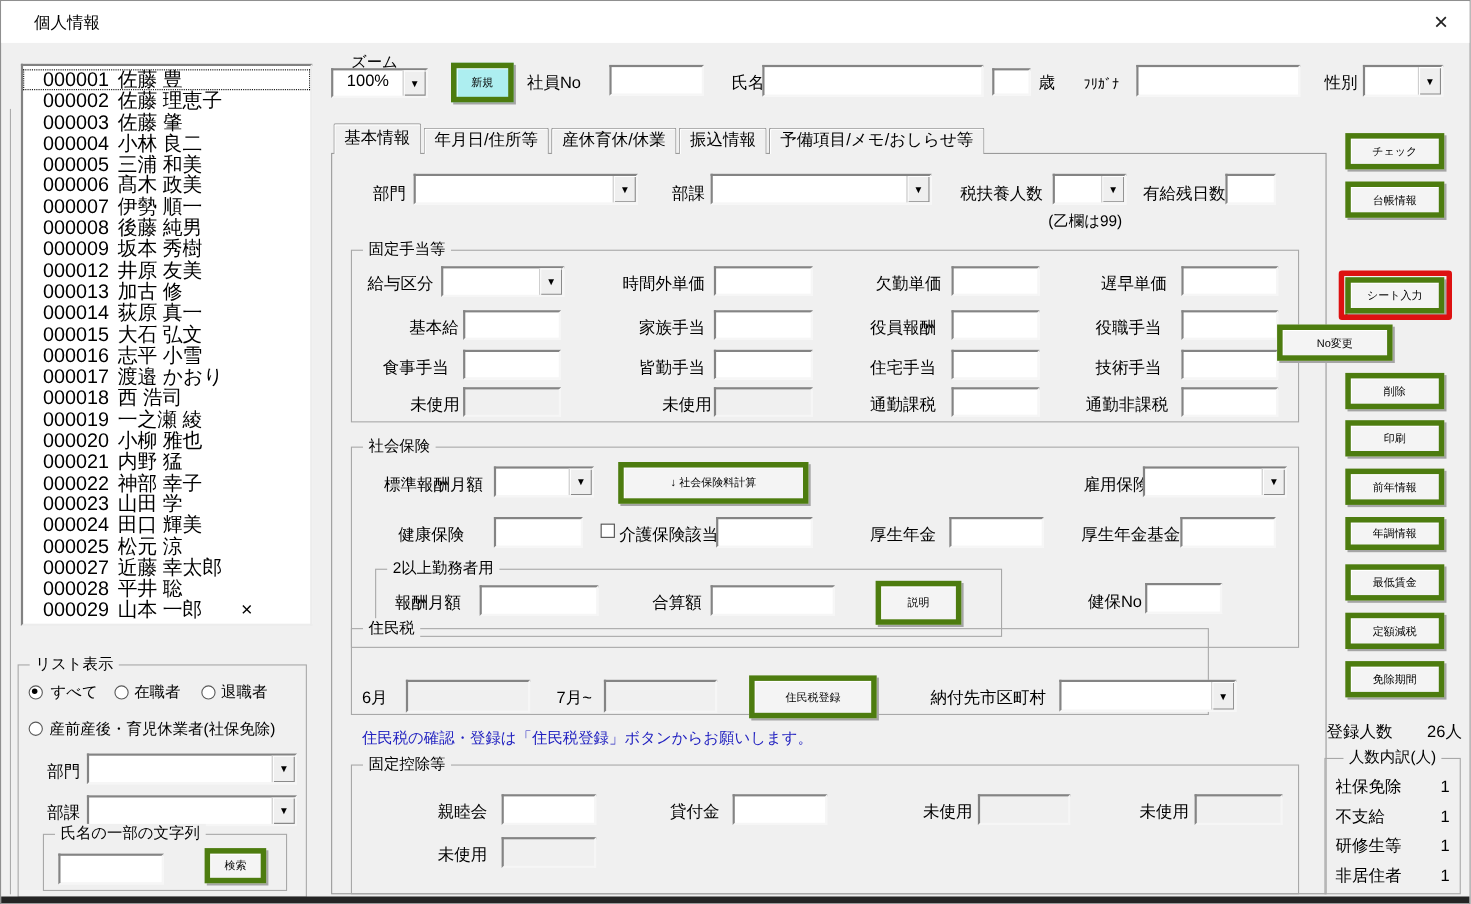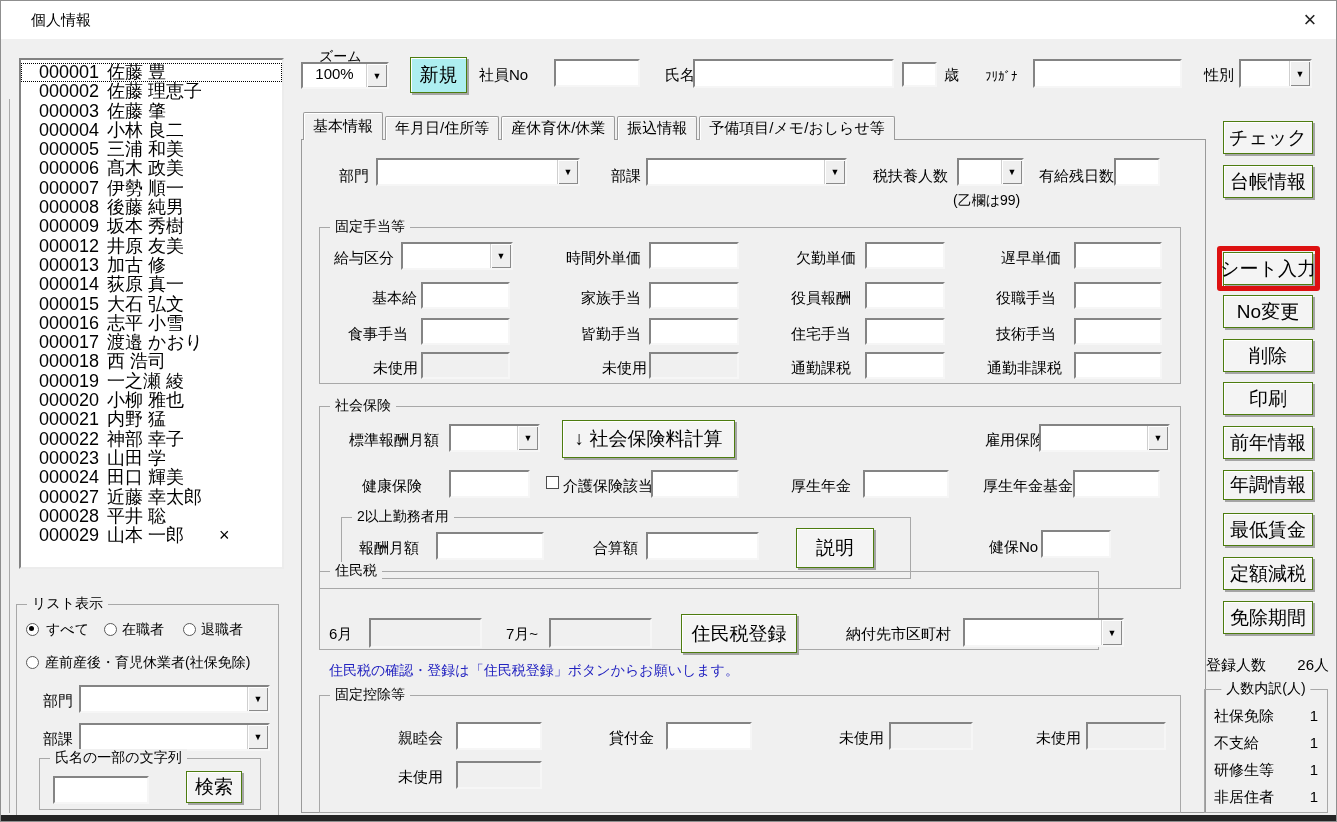--- a/index.html
+++ b/index.html
@@ -17,21 +17,21 @@
          border-bottom:2px solid #f6f6f6;border-right:2px solid #f6f6f6;}
   .field.dis{background:#f0f0f0;}
   .combo{position:absolute;background:#fff;box-sizing:border-box;display:flex;align-items:stretch;
          border-top:2px solid #848484;border-left:2px solid #848484;
          border-bottom:2px solid #f6f6f6;border-right:2px solid #f6f6f6;}
   .ctext{flex:1;font-size:15px;padding:1px 6px;overflow:hidden;white-space:nowrap;}
   .carrow{width:20px;background:#efefef;display:flex;align-items:center;justify-content:center;
           font-size:9px;color:#000;box-shadow:inset 1px 1px 0 #ffffff, inset -1px -1px 0 #8a8a8a;
           border-left:1px solid #cfcfcf;}
   .btn3d{position:absolute;display:flex;align-items:center;justify-content:center;
-         background:#f4f4f4;border:1px solid #4d7c0f;box-sizing:border-box;font-size:19px;
+         background:#f4f4f4;border:5px solid #4d7c0f;box-sizing:border-box;font-size:10px;
          box-shadow:inset 1px 1px 0 #ffffff, 2px 2px 0 0 #a5a5a5;white-space:nowrap;}
   .btn3d.cyan{background:#adeef0;}
   .grp{position:absolute;border:1px solid #a8a8a8;box-sizing:border-box;}
   .grp-label{position:absolute;top:-10px;left:10px;background:#f0f0f0;padding:0 5px;
              font-size:14px;white-space:nowrap;}
   .grp-label.center{left:50%;transform:translateX(-50%);}
   .listbox{position:absolute;left:18px;top:57px;width:265px;height:511px;background:#fff;
            box-sizing:border-box;overflow:hidden;font-size:18px;padding-top:3px;
            border-top:2px solid #828282;border-left:2px solid #828282;
            border-bottom:2px solid #ececec;border-right:2px solid #ececec;}
@@ -177,20 +177,25 @@
       <span class="lno">000023</span>
       <span class="lname">山田 学</span>
       <span class="lmark"></span>
     </div>
       <div class="lrow">
       <span class="lno">000024</span>
       <span class="lname">田口 輝美</span>
       <span class="lmark"></span>
     </div>
       <div class="lrow">
+      <span class="lno">000025</span>
+      <span class="lname">松元 涼</span>
+      <span class="lmark"></span>
+    </div>
+      <div class="lrow">
       <span class="lno">000027</span>
       <span class="lname">近藤 幸太郎</span>
       <span class="lmark"></span>
     </div>
       <div class="lrow">
       <span class="lno">000028</span>
       <span class="lname">平井 聡</span>
       <span class="lmark"></span>
     </div>
       <div class="lrow">
@@ -354,21 +359,21 @@
   <span class="lbl" style="left:1035px;top:728px;">未使用</span>
   <div class="field dis" style="left:1085px;top:721px;width:80px;height:28px;"></div>
   <span class="lbl" style="left:397px;top:767px;">未使用</span>
   <div class="field dis" style="left:455px;top:760px;width:86px;height:28px;"></div>
 
   <div class="btn3d" style="left:1222px;top:120px;width:90px;height:33px;">チェック</div>
   <div class="btn3d" style="left:1222px;top:164px;width:90px;height:33px;">台帳情報</div>
   <div class="btn3d" style="left:1222px;top:207px;width:90px;height:33px;margin-top:47px;">並び替え</div>
   <div class="redbox"></div>
   <div class="btn3d" style="left:1222px;top:251px;width:90px;height:33px;">シート入力</div>
-  <div class="btn3d" style="left:1222px;top:294px;width:90px;height:33px;">No変更</div>
+  <div class="btn3d" style="left:1160px;top:294px;width:105px;height:33px;">No変更</div>
   <div class="btn3d" style="left:1222px;top:338px;width:90px;height:33px;">削除</div>
   <div class="btn3d" style="left:1222px;top:381px;width:90px;height:33px;">印刷</div>
   <div class="btn3d" style="left:1222px;top:425px;width:90px;height:33px;">前年情報</div>
   <div class="btn3d" style="left:1222px;top:469px;width:90px;height:30px;">年調情報</div>
   <div class="btn3d" style="left:1222px;top:512px;width:90px;height:33px;">最低賃金</div>
   <div class="btn3d" style="left:1222px;top:556px;width:90px;height:33px;">定額減税</div>
   <div class="btn3d" style="left:1222px;top:600px;width:90px;height:33px;">免除期間</div>
 
   <span class="lbl" style="left:1205px;top:655px;">登録人数</span>
   <span class="lbl" style="left:1270px;top:655px;width:58px;text-align:right;">26人</span>

